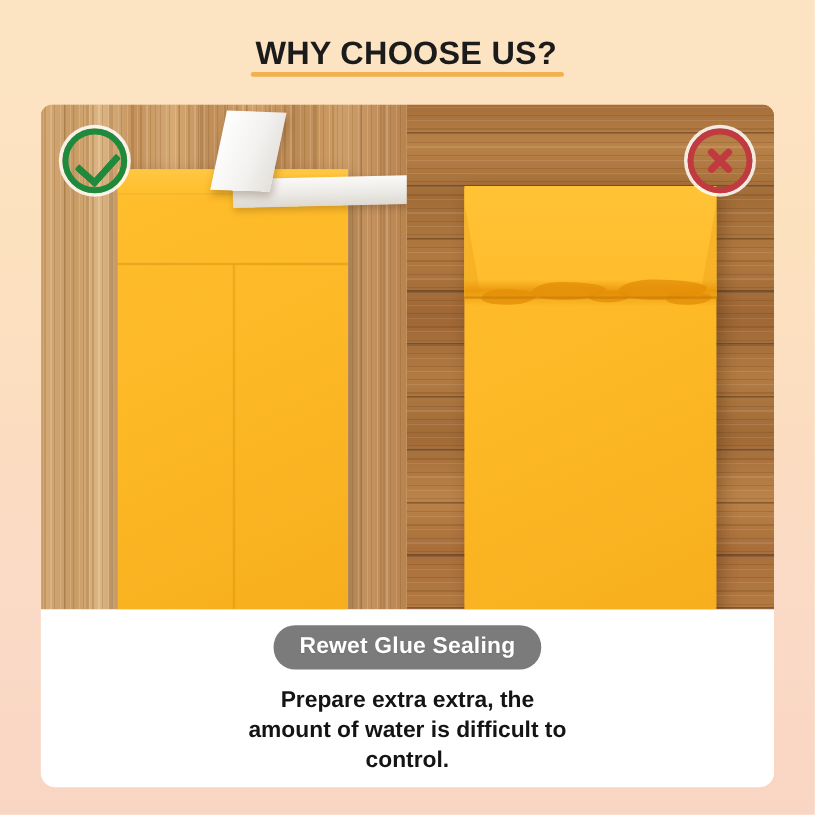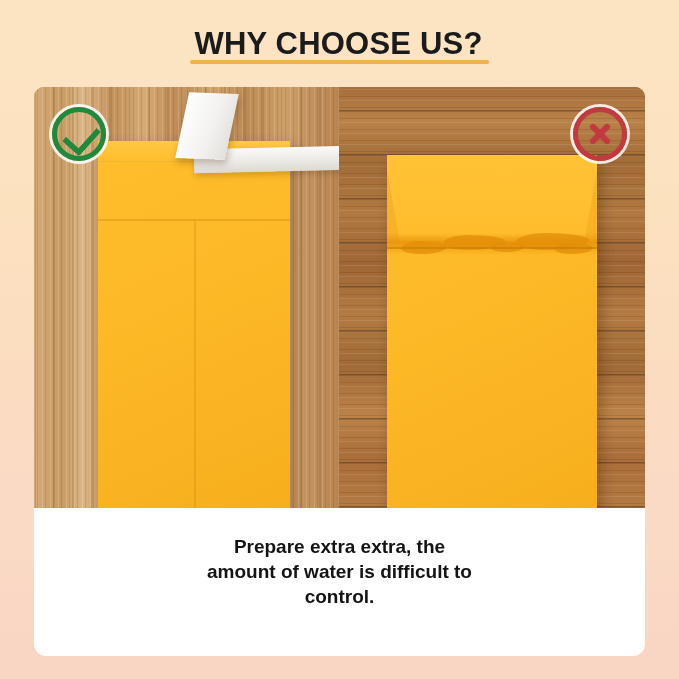--- a/index.html
+++ b/index.html
@@ -22,21 +22,21 @@
     left: 0;
     width: 679px;
     text-align: center;
   }
   .title-wrap {
     display: inline-block;
     position: relative;
     padding: 0 6px 0 4px;
   }
   .title-text {
-    font-size: 31px;
+    font-size: 27px;
     font-weight: bold;
     letter-spacing: 0.2px;
     color: #1b1b1b;
     line-height: 36px;
     white-space: nowrap;
   }
   .title-underline {
     position: absolute;
     left: 0;
     right: 0;
@@ -361,15 +361,16 @@
       <div class="glyph"></div>
       <div class="glyph2"></div>
     </div>
   </div>
 </div>
 
 <div class="info-card">
 
 
   <div class="info-col">
+    <div class="badge badge-negative">Rewet Glue Sealing</div>
     <div class="caption">Prepare extra extra, the amount of water is difficult to control.</div>
   </div>
 </div>
 
 </body></html>

